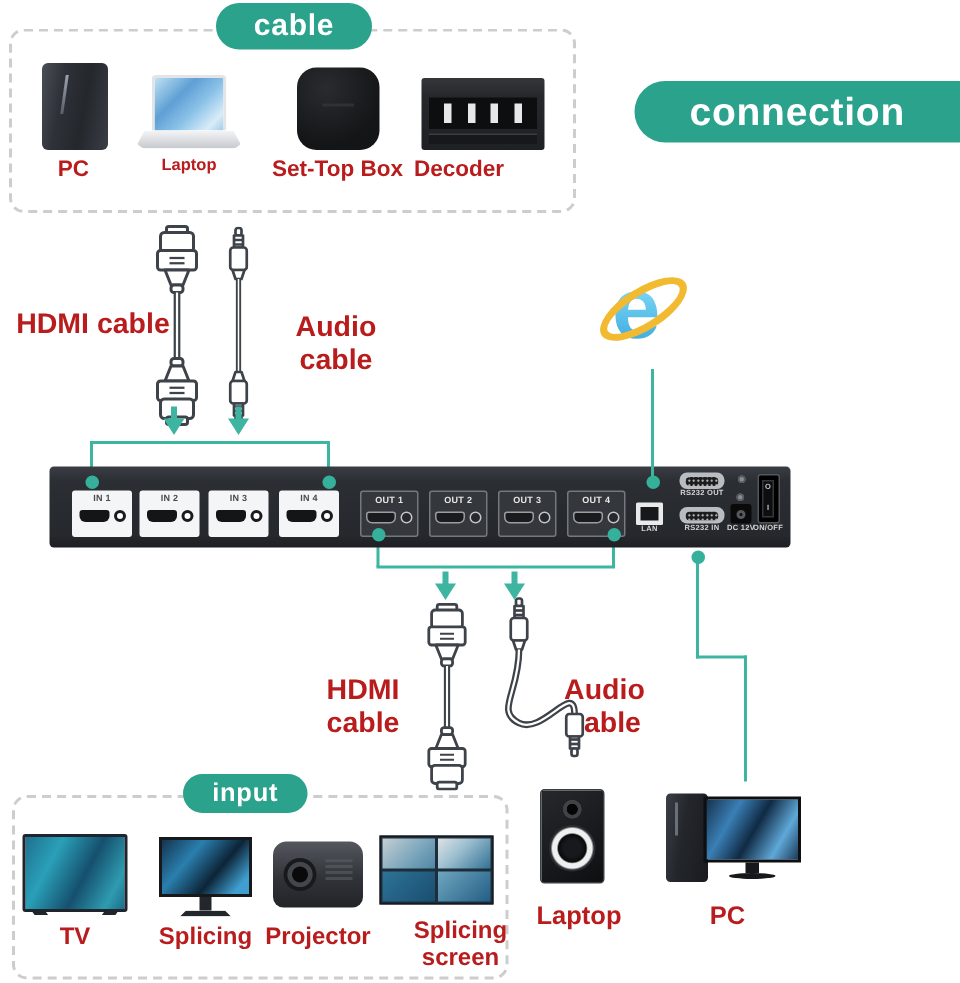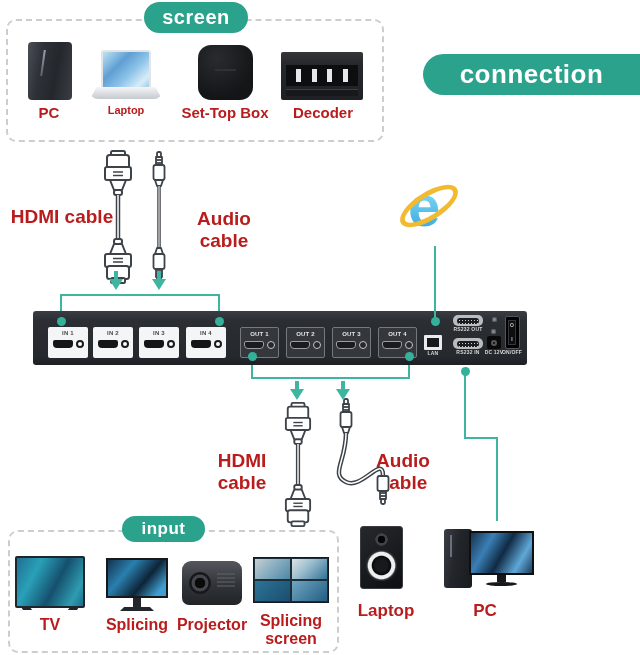--- a/index.html
+++ b/index.html
@@ -118,21 +118,21 @@
      box-sizing:border-box;
      background:linear-gradient(120deg,#17324e,#3a7fb5 28%,#102a44 52%,#5fa8d8 78%,#1c3a58);}
   .pc2-mon .neck{position:absolute;left:28px;top:44px;width:9px;height:7px;background:#16181b;}
   .pc2-mon .foot{position:absolute;left:17px;top:51px;width:31px;height:4px;border-radius:50%;background:#16181b;}
   svg .ln{stroke:#3e434a;stroke-width:2;fill:#fff;stroke-linejoin:round;}
 </style>
 </head>
 <body>
 
 <div class="dashbox" style="left:6px;top:19px;width:374px;height:119px;"></div>
-<div class="pill" style="left:144px;top:2px;width:104px;height:31px;font-size:20px;line-height:31px;border-radius:16px;">screen</div>
+<div class="pill" style="left:144px;top:2px;width:104px;height:31px;font-size:20px;line-height:31px;border-radius:16px;">cable</div>
 
 <div class="icon pc-tower" style="left:28px;top:42px;"></div>
 <div class="lbl" style="left:18px;top:104px;width:62px;font-size:15px;">PC</div>
 
 <div class="icon laptop" style="left:90px;top:50px;">
   <div class="scr"></div>
   <div class="base"></div>
 </div>
 <div class="lbl" style="left:85px;top:104px;width:82px;font-size:11px;">Laptop</div>
 
@@ -141,21 +141,21 @@
 
 <div class="icon decoder" style="left:281px;top:52px;">
   <div class="front">
     <div class="slot"></div>
       <div class="slot"></div>
       <div class="slot"></div>
       <div class="slot"></div>
   </div>
   <div class="tray"></div>
 </div>
-<div class="lbl" style="left:282px;top:104px;width:82px;font-size:15px;">Decoder</div>
+<div class="lbl" style="left:265px;top:104px;width:82px;font-size:15px;">Decoder</div>
 
 <div class="pill" style="left:423px;top:54px;width:217px;height:41px;font-size:26px;line-height:41px;border-radius:21px 0 0 21px;">connection</div>
 
 <div class="lbl" style="left:10px;top:206px;width:104px;font-size:19px;">HDMI cable</div>
 <svg class="cable" style="left:100px;top:150px;" width="36" height="134" viewBox="0 0 36 134">
   <g class="ln">
     <rect x="11" y="1" width="14" height="5" rx="1.5"></rect>
     <rect x="7" y="5" width="22" height="13" rx="2.5"></rect>
     <rect x="5" y="17" width="26" height="13" rx="2"></rect>
     <path d="M10,30 L26,30 L22,40 L14,40 Z"></path>
@@ -400,21 +400,21 @@
   <div class="vents"></div>
 </div>
 <div class="lbl" style="left:171px;top:616px;width:82px;font-size:16px;">Projector</div>
 
 <div class="icon splice" style="left:253px;top:557px;">
   <div></div>
     <div></div>
     <div></div>
     <div></div>
 </div>
-<div class="lbl" style="left:252px;top:612px;width:78px;font-size:16px;line-height:1.15;">Splicing screen</div>
+<div class="lbl" style="left:268px;top:612px;width:78px;font-size:16px;line-height:1.15;">Splicing screen</div>
 
 <div class="icon speaker" style="left:360px;top:526px;">
   <div class="tw"></div>
   <div class="wf"></div>
 </div>
 <div class="lbl" style="left:344px;top:601px;width:84px;font-size:17px;">Laptop</div>
 
 <div class="icon pc2-tower" style="left:444px;top:529px;"></div>
 <div class="icon pc2-mon" style="left:469px;top:531px;">
   <div class="scr"></div>

